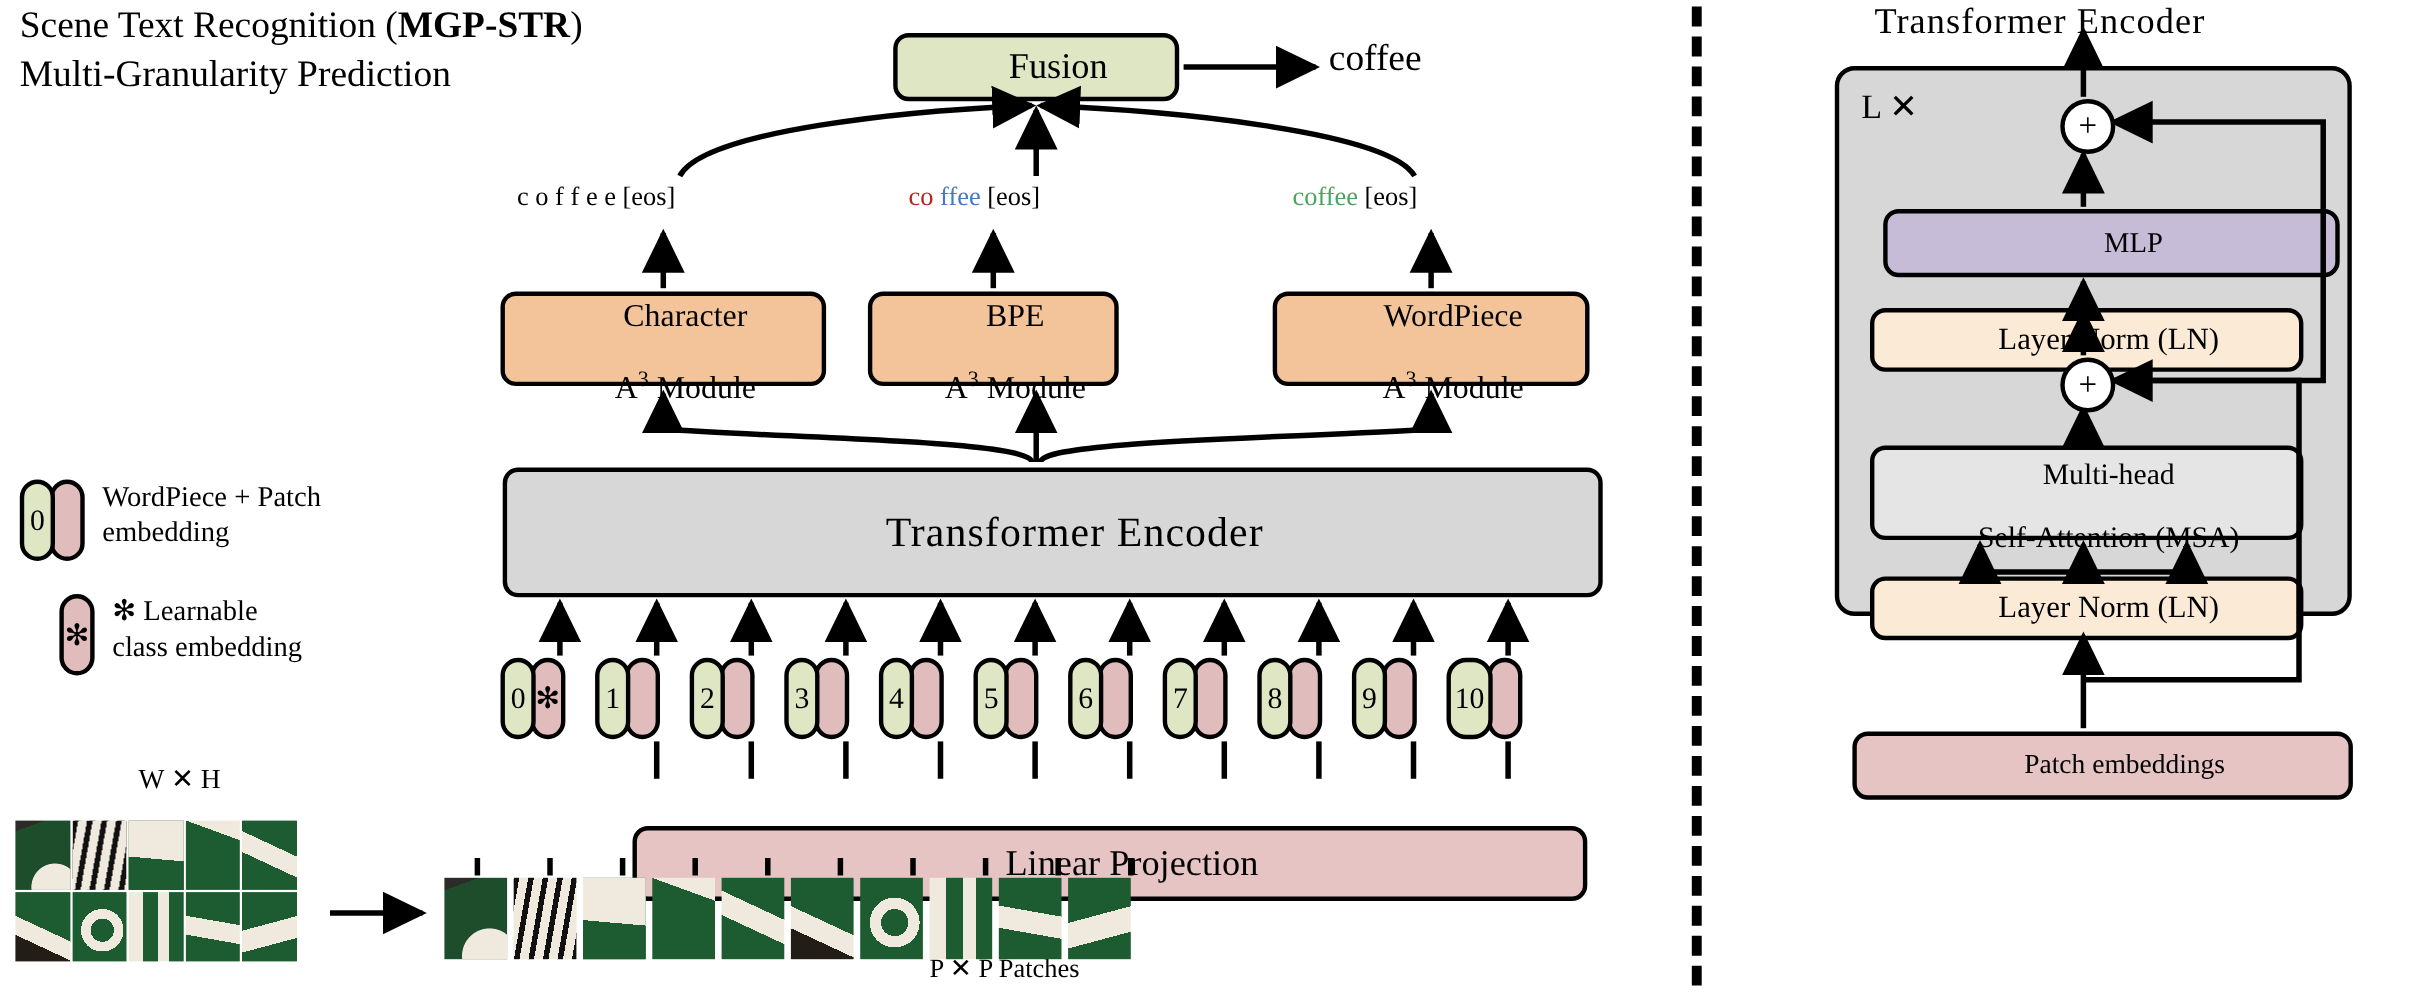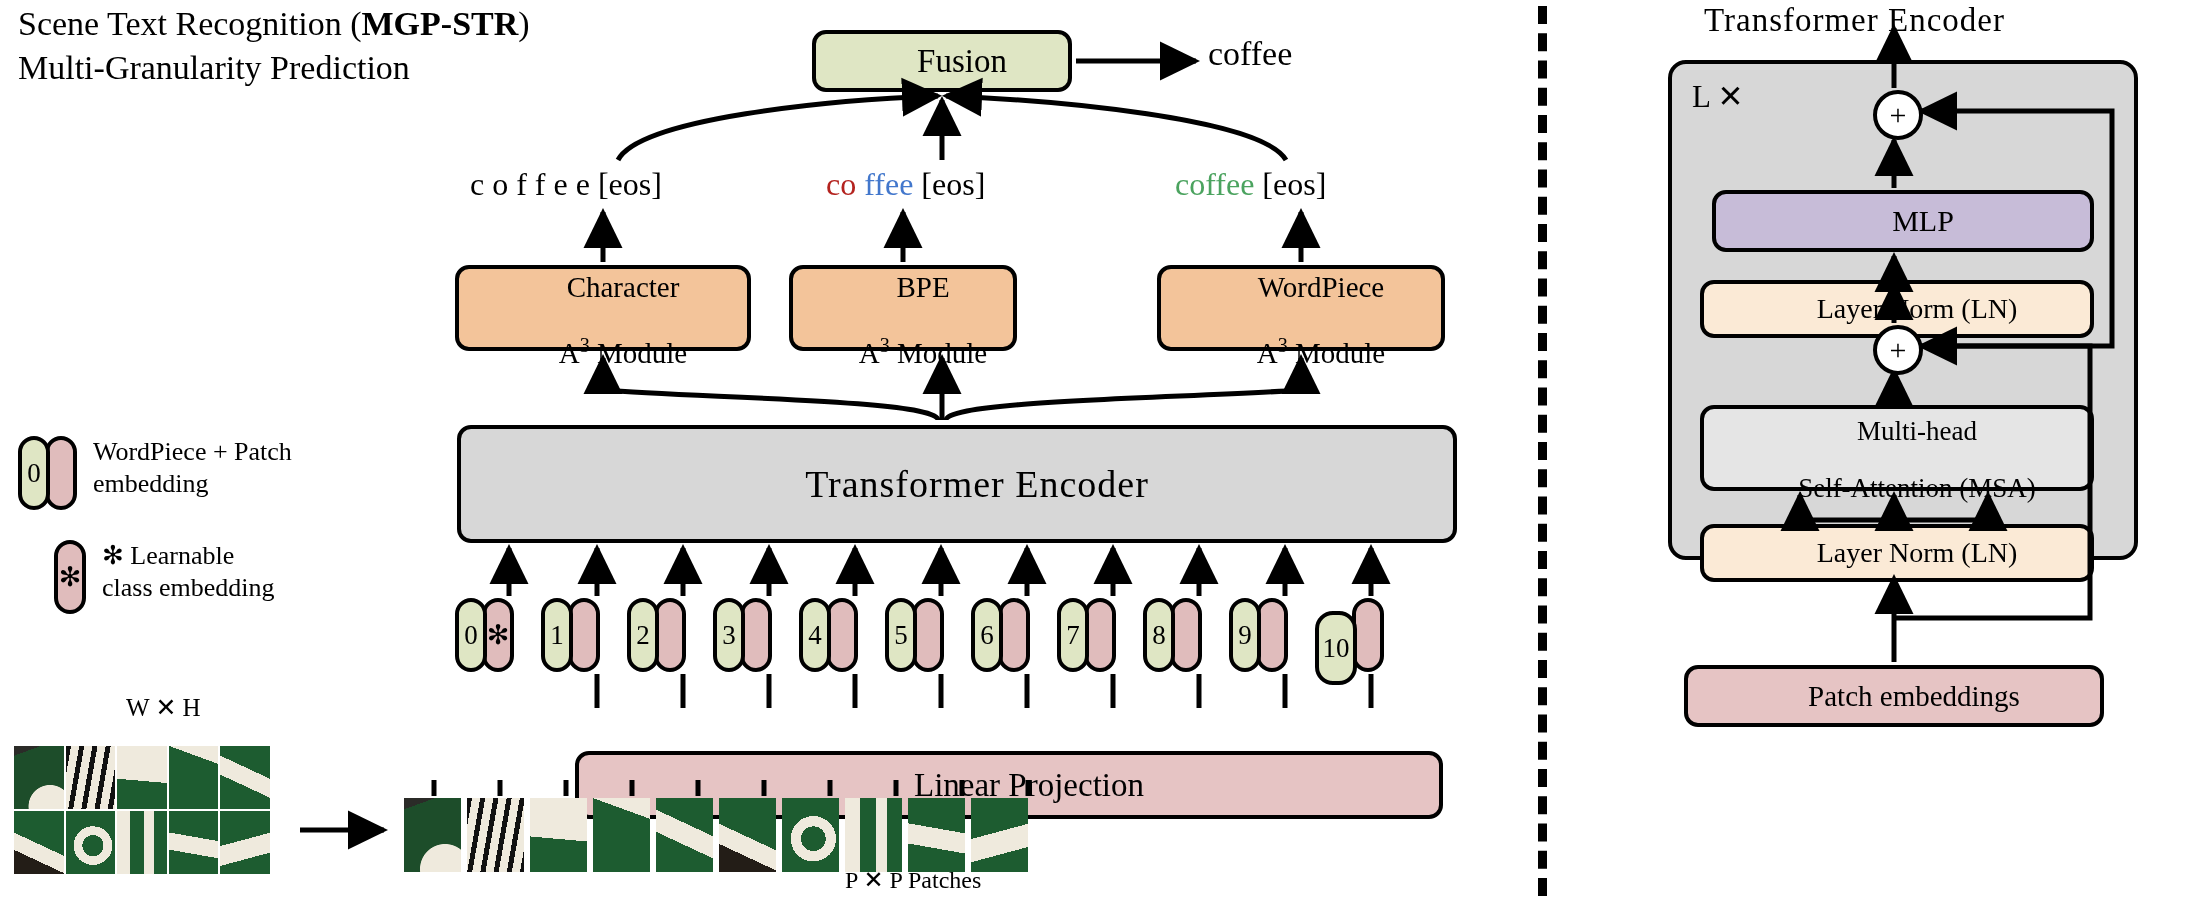--- a/index.html
+++ b/index.html
@@ -23,21 +23,21 @@
   .c-pink{background:#e6c4c4;}
   .c-purple{background:#c7bcd8;}
   .c-cream{background:#fbead6;}
   .c-blue{background:#e5e5e5;}
 
   
   #fusion{left:812px;top:30px;width:260px;height:62px;font-size:33px;}
   #coffee-out{left:1208px;top:35px;font-size:34px;}
 
   
-  .pred{font-size:32px;white-space:pre;}
+  .pred{font-size:24px;white-space:pre;}
   #pred-char{left:470px;top:166px;}
   #pred-bpe{left:826px;top:166px;}
   #pred-wp{left:1175px;top:166px;}
   .red{color:#b4231f;}
   .blue{color:#4277cc;}
   .green{color:#4ba35f;}
 
   
   .mod{height:86px;font-size:29px;line-height:34px;top:265px;}
   #mod-char{left:455px;width:296px;}
@@ -48,21 +48,21 @@
   
   #encoder{left:457px;top:425px;width:1000px;height:118px;font-size:38px;letter-spacing:1px;}
 
   
   #tokens{left:455px;top:598px;height:74px;}
   .tok{position:absolute;top:0;display:flex;}
   .pill{width:32px;height:74px;border:4px solid #000;border-radius:18px;box-sizing:border-box;
         display:flex;align-items:center;justify-content:center;font-size:27px;position:relative;}
   .pill.pos{background:#dfe6c4;z-index:2;}
   .pill.pat{background:#e0bcbc;margin-left:-5px;z-index:1;}
-  .pill.w2{width:42px;margin-top:13px;}
+  .pill.w2{width:42px;}
 
   
   #linproj{left:575px;top:710px;width:868px;height:68px;font-size:33px;margin-top:41px;}
 
   
   #wh{left:126px;top:693px;font-size:25px;}
   #pxp{left:845px;top:866px;font-size:24px;}
 
   
   #src{left:14px;top:746px;width:256px;height:128px;display:grid;
@@ -104,25 +104,25 @@
 
   
   #divider{left:1538px;top:6px;width:0;height:890px;
            border-left:9px dashed #000;}
 
   
   #r-title{left:1704px;top:2px;font-size:33px;letter-spacing:1px;}
   #r-outer{left:1668px;top:60px;width:462px;height:492px;background:#d7d7d7;
            border:4px solid #000;border-radius:18px;}
   #lx{left:1692px;top:78px;font-size:31px;}
-  #r-mlp{left:1712px;top:190px;width:382px;height:62px;font-size:30px;}
+  #r-mlp{left:1712px;top:190px;width:415px;height:62px;font-size:26px;}
   #r-ln2{left:1700px;top:280px;width:394px;height:58px;font-size:28px;}
   #r-msa{left:1700px;top:405px;width:394px;height:86px;font-size:27px;line-height:33px;}
   #r-ln1{left:1700px;top:524px;width:394px;height:58px;font-size:28px;}
-  #r-patch{left:1684px;top:665px;width:420px;height:62px;font-size:29px;}
+  #r-patch{left:1684px;top:665px;width:455px;height:62px;font-size:25px;}
 
   .plus{position:absolute;width:42px;height:42px;border:4px solid #000;border-radius:50%;
         background:#fff;display:flex;align-items:center;justify-content:center;
         font-size:30px;line-height:1;z-index:5;}
   #plus-top{left:1873px;top:90px;}
   #plus-mid{left:1873px;top:325px;}
 
   svg.ov{position:absolute;left:0;top:0;width:2190px;height:904px;pointer-events:none;}
 </style>
 </head>

